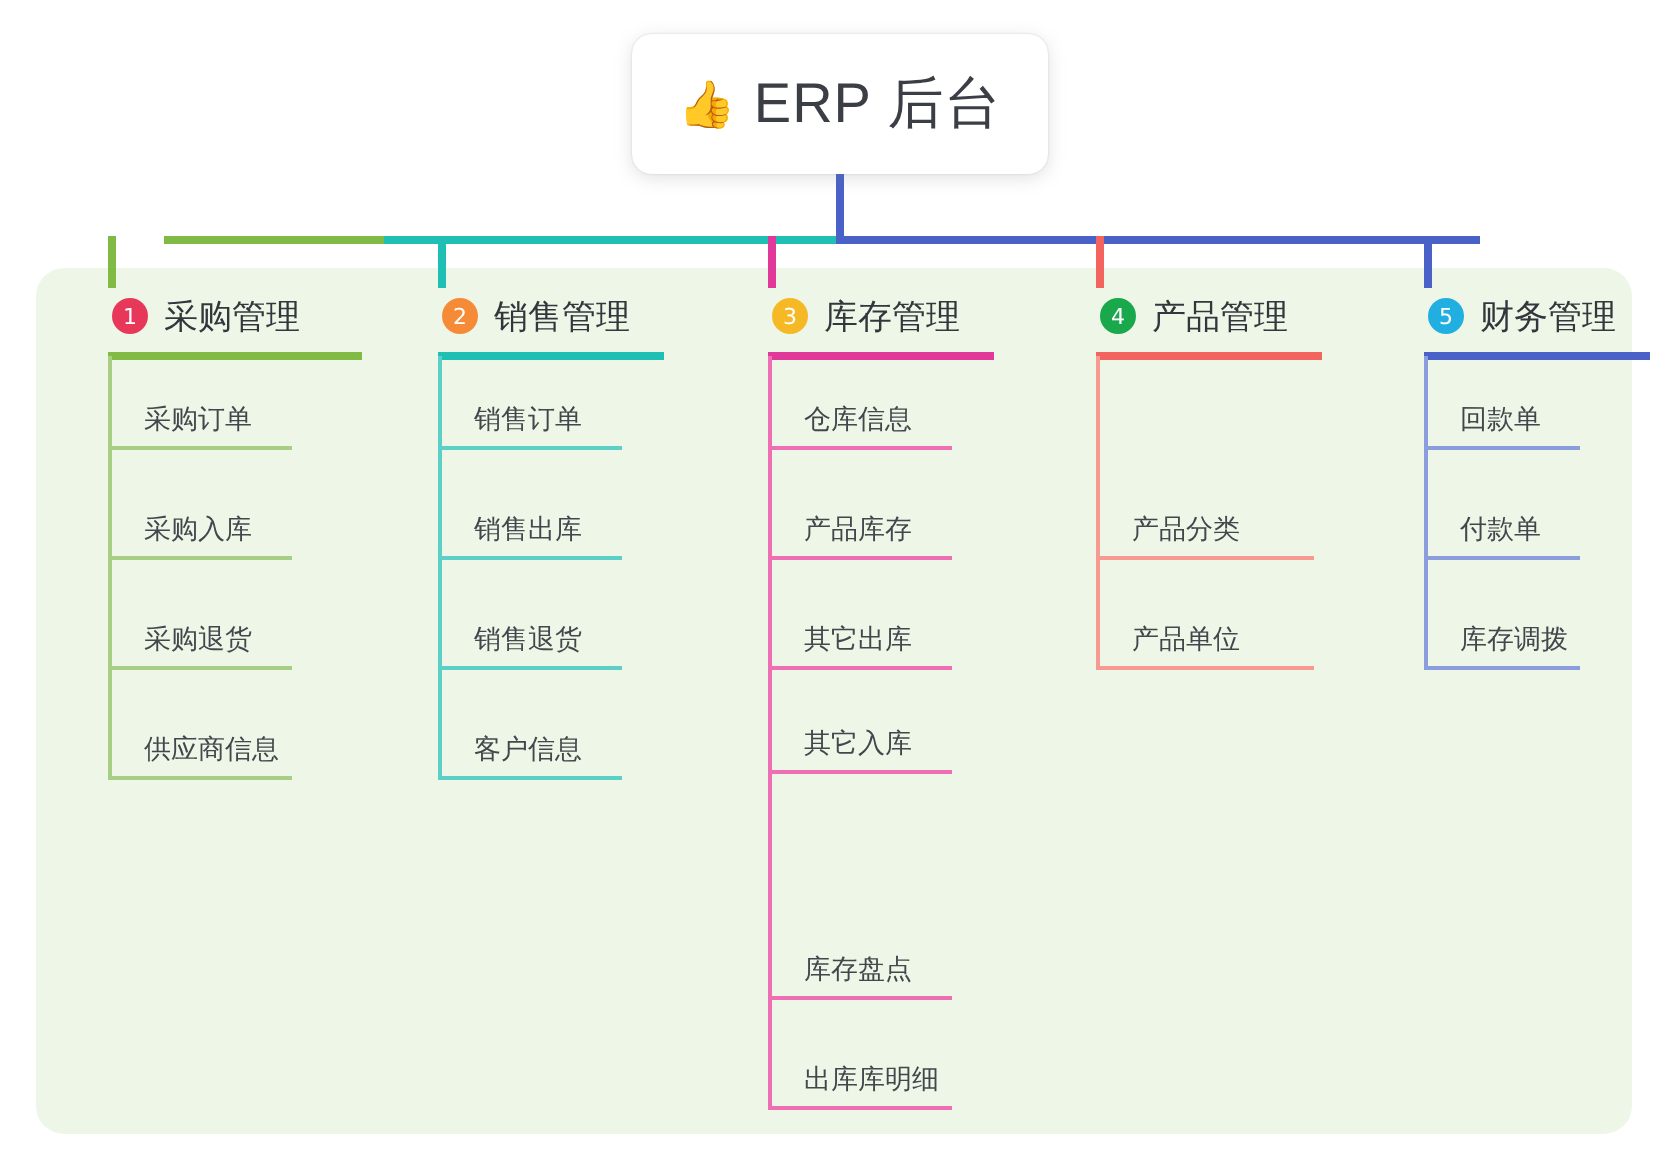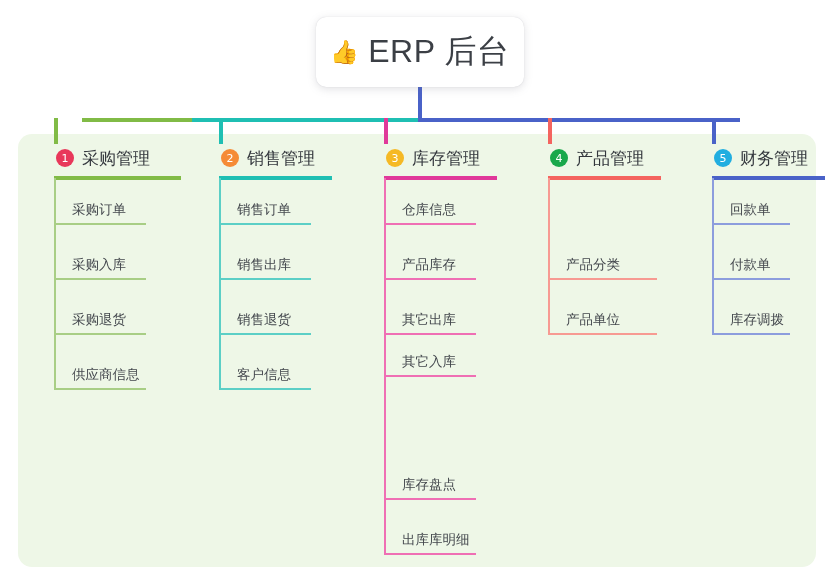--- a/index.html
+++ b/index.html
@@ -23,21 +23,21 @@
     width: 208px; height: 70px;
     background: #ffffff;
     border-radius: 10px;
     box-shadow: 0 2px 9px rgba(120,120,130,0.22), 0 0 1px rgba(120,120,130,0.30);
     display: flex; align-items: center; justify-content: center;
     gap: 9px;
     z-index: 6;
   }
   .root-emoji { font-size: 23px; line-height: 1; }
   .root-title {
-    font-size: 32px;
+    font-size: 28px;
     color: #3b3f45;
     letter-spacing: .5px;
     white-space: nowrap;
   }
 
   
   .panel {
     position: absolute;
     left: 18px; top: 134px;
     width: 798px; height: 433px;
@@ -190,21 +190,21 @@
           <div class="leaf-rule" style="width: 92px; background: rgb(239, 111, 180);"></div>
         </div>
         <div class="leaf" style="top: 111px; width: 92px; height: 24px;">
           <span class="leaf-text">产品库存</span>
           <div class="leaf-rule" style="width: 92px; background: rgb(239, 111, 180);"></div>
         </div>
         <div class="leaf" style="top: 166px; width: 92px; height: 24px; text-align: center;">
           <span class="leaf-text">其它出库</span>
           <div class="leaf-rule" style="width: 92px; background: rgb(239, 111, 180);"></div>
         </div>
-        <div class="leaf" style="top: 208px; width: 92px; height: 24px; padding-left: 32px;">
+        <div class="leaf" style="top: 218px; width: 92px; height: 24px; padding-left: 32px;">
           <span class="leaf-text">其它入库</span>
           <div class="leaf-rule" style="width: 92px; background: rgb(239, 111, 180);"></div>
         </div>
         <div class="leaf" style="top: 331px; width: 92px; height: 24px; padding-left: 44px;">
           <span class="leaf-text">库存盘点</span>
           <div class="leaf-rule" style="width: 92px; background: rgb(239, 111, 180);"></div>
         </div>
         <div class="leaf" style="top: 386px; width: 92px; height: 24px;">
           <span class="leaf-text">出库库明细</span>
           <div class="leaf-rule" style="width: 92px; background: rgb(239, 111, 180);"></div>

